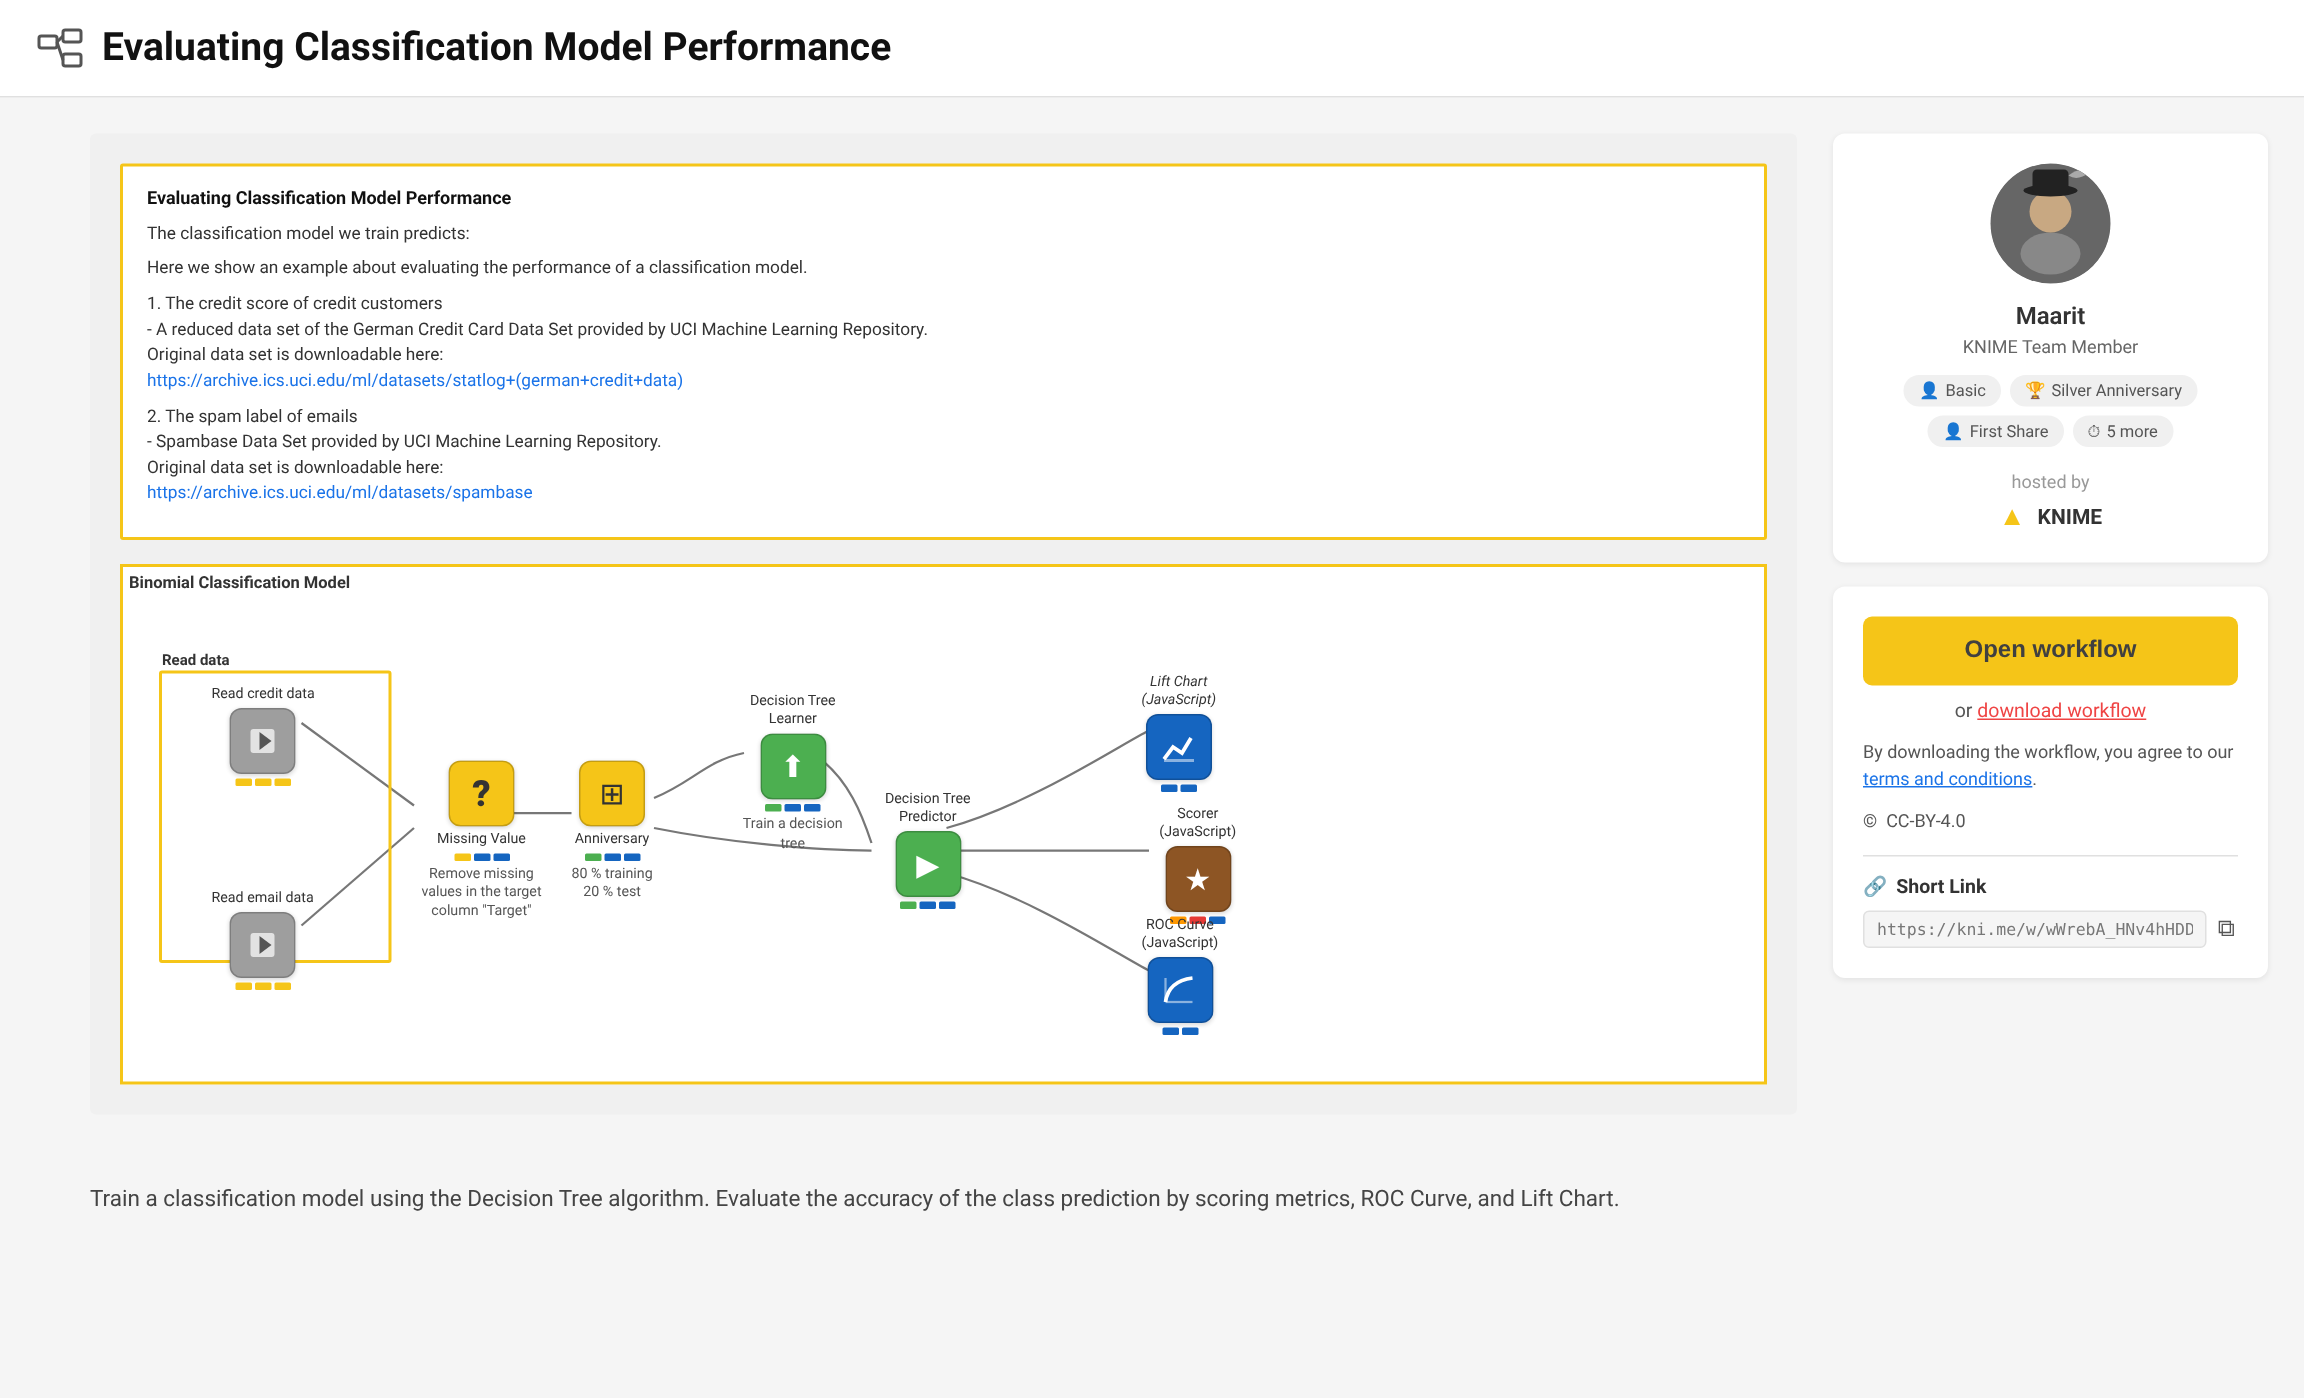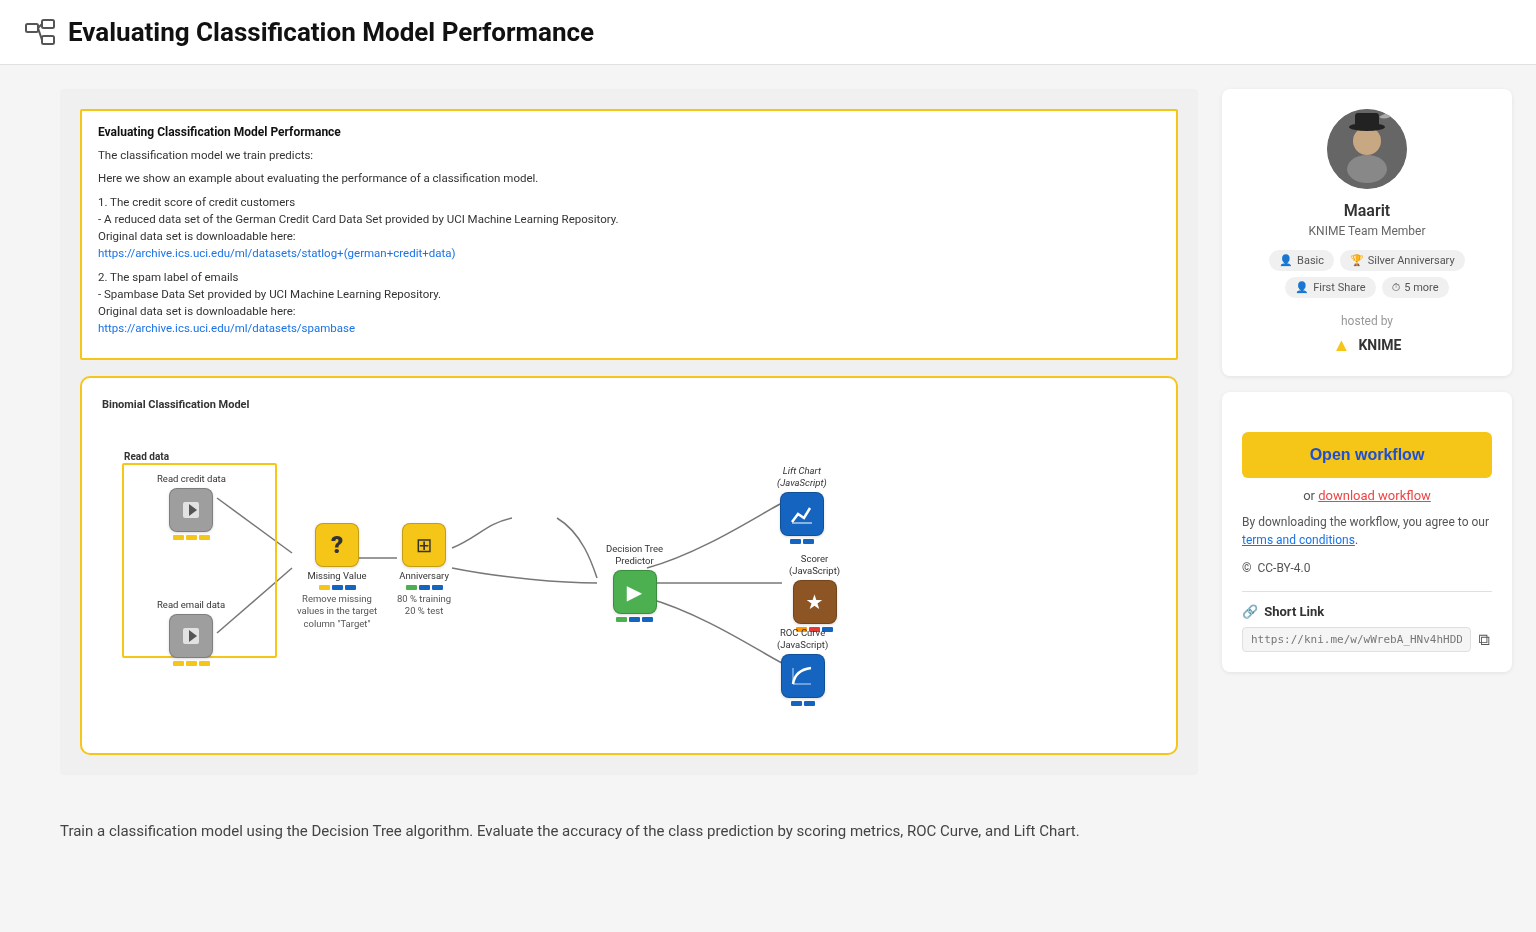--- a/index.html
+++ b/index.html
@@ -60,22 +60,22 @@
       line-height: 1.5;
     }
     .description-box a {
       color: #1a73e8;
       text-decoration: none;
       font-size: 11.5px;
     }
     .workflow-diagram {
       border: 2px solid #f5c518;
       background: #fff;
-      border-radius: 10px;
-      padding: 20px;
+      border-radius: 0;
+      padding: 4px;
       position: relative;
     }
     .diagram-title {
       font-size: 11px;
       font-weight: 700;
       color: #333;
       margin-bottom: 12px;
     }
 
     
@@ -151,30 +151,29 @@
       font-size: 18px;
     }
     .action-card {
       background: #fff;
       border-radius: 8px;
       padding: 20px;
       box-shadow: 0 1px 4px rgba(0,0,0,0.08);
     }
     .open-workflow-btn {
       background: #f5c518;
-      color: #1d4ed8;
+      color: #404040;
       font-weight: 700;
       font-size: 16px;
       border: none;
       border-radius: 6px;
       padding: 14px;
       width: 100%;
       cursor: pointer;
       margin-bottom: 10px;
-      margin-top: 20px;
     }
     .download-link-row {
       text-align: center;
       font-size: 13px;
       color: #555;
       margin-bottom: 10px;
     }
     .download-link {
       color: #ef4444;
       text-decoration: underline;
@@ -392,21 +391,21 @@
                 <polygon points="12,8 20,14 12,20" fill="#555"></polygon>
               </svg>
           </div>
           <div class="wf-node-ports">
             <div class="wf-port y"></div>
             <div class="wf-port y"></div>
             <div class="wf-port y"></div>
           </div>
         </div>
 
-        <div class="wf-node" style="left:55px;top:176px;">
+        <div class="wf-node" style="left:55px;top:186px;">
           <div class="wf-node-label">Read email data</div>
           <div class="wf-node-box" style="background:#9e9e9e;">
             <svg width="28" height="28" viewBox="0 0 28 28">
                 <rect x="6" y="6" width="16" height="16" rx="2" fill="#fff" opacity="0.7"></rect>
                 <polygon points="12,8 20,14 12,20" fill="#555"></polygon>
               </svg>
           </div>
           <div class="wf-node-ports">
             <div class="wf-port y"></div>
             <div class="wf-port y"></div>
@@ -429,20 +428,30 @@
           <div class="wf-node-box" style="background:#f5c518; color:#333; font-size:20px;">⊞</div>
           <div class="wf-node-label">Anniversary</div>
           <div class="wf-node-ports">
             <div class="wf-port g"></div>
             <div class="wf-port b"></div>
             <div class="wf-port b"></div>
           </div>
           <div class="wf-node-label" style="max-width:80px;color:#555;">80 % training<br>20 % test</div>
         </div>
 
+        <div class="wf-node" style="left:405px;top:55px;">
+          <div class="wf-node-label">Decision Tree Learner</div>
+          <div class="wf-node-box" style="background:#4caf50; color:#fff; font-size:20px;">⬆</div>
+          <div class="wf-node-ports">
+            <div class="wf-port g"></div>
+            <div class="wf-port b"></div>
+            <div class="wf-port b"></div>
+          </div>
+          <div class="wf-node-label" style="color:#555;">Train a decision tree</div>
+        </div>
 
         <div class="wf-node" style="left:495px;top:120px;">
           <div class="wf-node-label">Decision Tree Predictor</div>
           <div class="wf-node-box" style="background:#4caf50; color:#fff; font-size:20px;">▶</div>
           <div class="wf-node-ports">
             <div class="wf-port g"></div>
             <div class="wf-port b"></div>
             <div class="wf-port b"></div>
           </div>
         </div>

